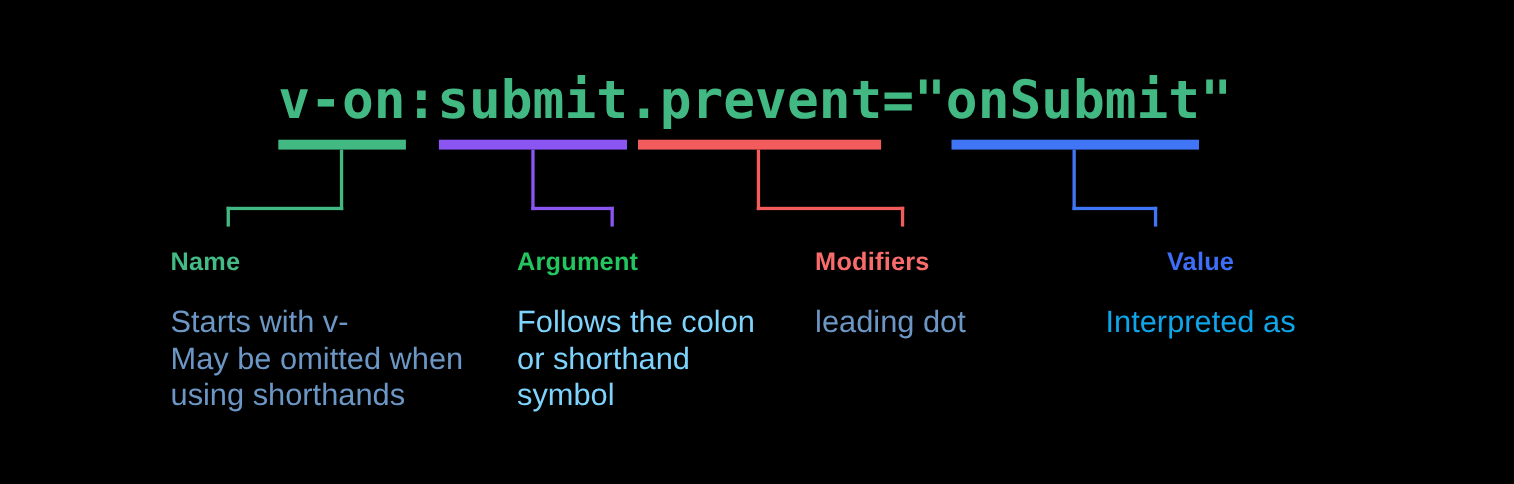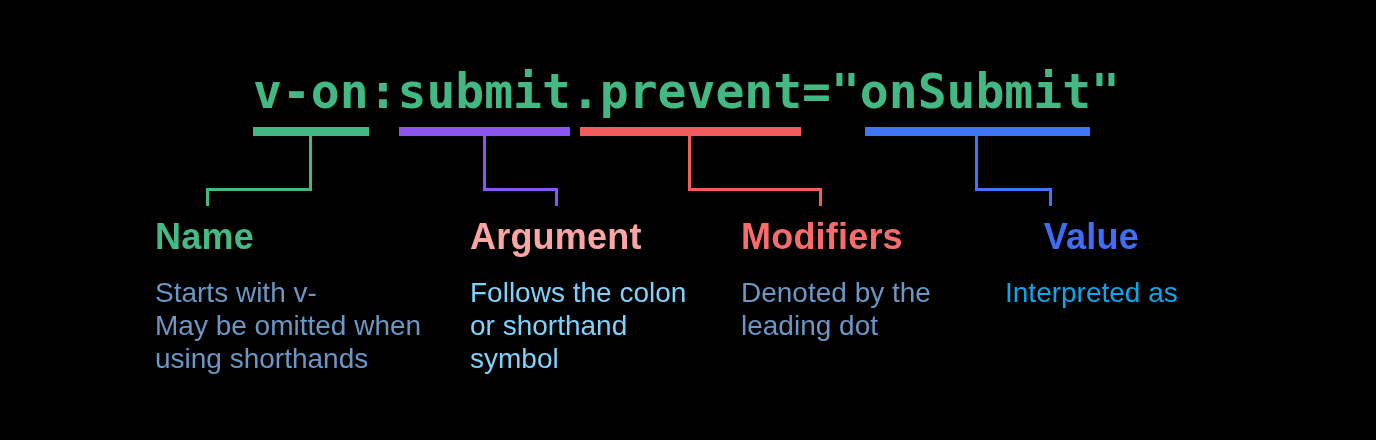--- a/index.html
+++ b/index.html
@@ -46,21 +46,21 @@
   .tick-mod  { left: 819px; }
   .tick-val  { left: 1049px; }
   
   .col { position: absolute; top: 219px; }
   .col-name { left: 155px; }
   .col-arg  { left: 470px; }
   .col-mod  { left: 741px; }
   .col-val  { left: 1005px; text-align: center; }
   .col h3 {
     margin: 0;
-    font-size: 36px;
+    font-size: 23px;
     line-height: 36px;
     font-weight: bold;
     letter-spacing: 0.2px;
   }
   .desc {
     margin-top: 21px;
     font-size: 28px;
     line-height: 33px;
     font-weight: normal;
     white-space: nowrap;
@@ -97,32 +97,31 @@
   <div class="col col-name">
     <h3 style="color: rgb(68, 186, 133);">Name</h3>
     <div class="desc" style="color: rgb(108, 151, 197);">
       <div>Starts with v-</div>
       <div>May be omitted when</div>
       <div>using shorthands</div>
     </div>
   </div>
 
   <div class="col col-arg">
-    <h3 style="color: #fca5a5;">Argument</h3>
+    <h3 style="color: #22c55e;">Argument</h3>
     <div class="desc" style="color: #7dd3fc;">
       <div>Follows the colon</div>
       <div>or shorthand</div>
       <div>symbol</div>
     </div>
   </div>
 
   <div class="col col-mod">
     <h3 style="color: rgb(250, 107, 107);">Modifiers</h3>
     <div class="desc" style="color: rgb(108, 151, 197);">
-      <div>Denoted by the</div>
       <div>leading dot</div>
     </div>
   </div>
 
   <div class="col col-val">
     <h3 style="color: rgb(62, 109, 247);">Value</h3>
     <div class="desc" style="color: #0ea5e9;">
       <div>Interpreted as</div>
     </div>
   </div>

